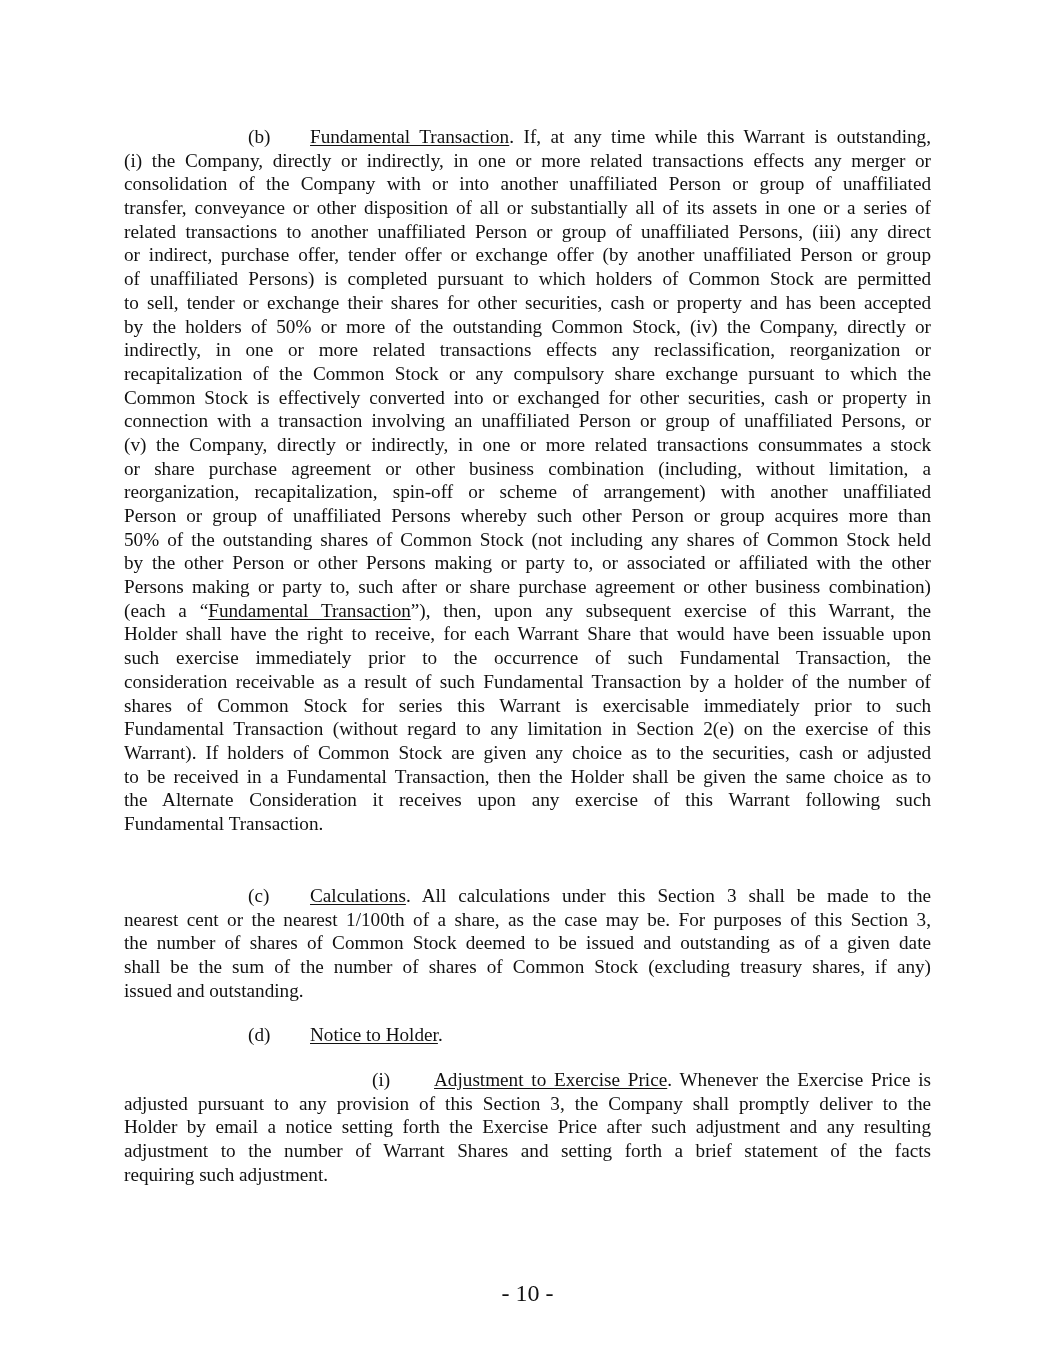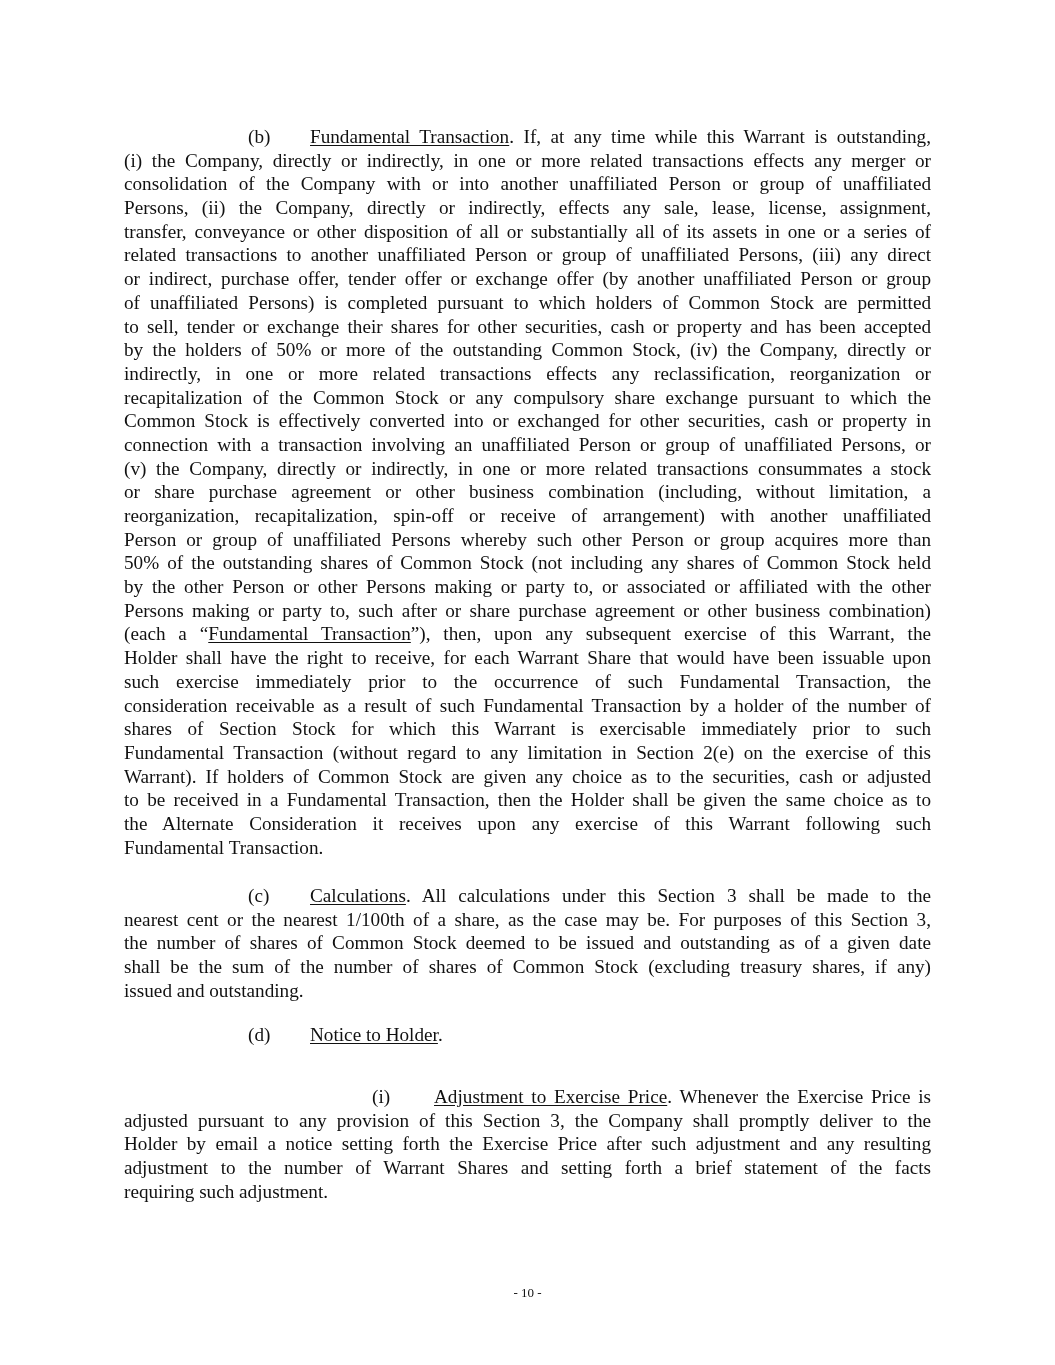--- a/index.html
+++ b/index.html
@@ -13,76 +13,75 @@
   .para { position: absolute; left: 124px; width: 807px; }
   .line {
     display: block; height: 23.7px; line-height: 23.7px; white-space: nowrap;
     text-align: justify; text-align-last: justify;
   }
   .line.last { text-align-last: left; }
   .u { text-decoration: underline; text-underline-offset: 2px; }
   .lbl { display: inline-block; }
   .footer {
     position: absolute; left: 0; width: 1055px; top: 1281px;
-    text-align: center; font-size: 13px; line-height: 24px;
+    text-align: center; font-size: 24px; line-height: 24px;
   }
   .heading-line { text-align-last: left; }
 </style>
 </head>
 <body>
 
 <div class="page">
 
   <div class="para" style="top:125px;">
     <span class="line"><span style="display:inline-block;width:124px;"></span><span class="lbl" style="width:62px;">(b)</span><span class="u">Fundamental Transaction</span><span>. If, at any time while this Warrant is outstanding,</span></span>
     <span class="line">(i) the Company, directly or indirectly, in one or more related transactions effects any merger or</span>
     <span class="line">consolidation of the Company with or into another unaffiliated Person or group of unaffiliated</span>
-    <span class="line">Persons, (ii) the Company, directly or indirectly, effects any sale, lease, license, assignment,</span>
     <span class="line">transfer, conveyance or other disposition of all or substantially all of its assets in one or a series of</span>
     <span class="line">related transactions to another unaffiliated Person or group of unaffiliated Persons, (iii) any direct</span>
     <span class="line">or indirect, purchase offer, tender offer or exchange offer (by another unaffiliated Person or group</span>
     <span class="line">of unaffiliated Persons) is completed pursuant to which holders of Common Stock are permitted</span>
     <span class="line">to sell, tender or exchange their shares for other securities, cash or property and has been accepted</span>
     <span class="line">by the holders of 50% or more of the outstanding Common Stock, (iv) the Company, directly or</span>
     <span class="line">indirectly, in one or more related transactions effects any reclassification, reorganization or</span>
     <span class="line">recapitalization of the Common Stock or any compulsory share exchange pursuant to which the</span>
     <span class="line">Common Stock is effectively converted into or exchanged for other securities, cash or property in</span>
     <span class="line">connection with a transaction involving an unaffiliated Person or group of unaffiliated Persons, or</span>
     <span class="line">(v) the Company, directly or indirectly, in one or more related transactions consummates a stock</span>
     <span class="line">or share purchase agreement or other business combination (including, without limitation, a</span>
-    <span class="line">reorganization, recapitalization, spin-off or receive of arrangement) with another unaffiliated</span>
+    <span class="line">reorganization, recapitalization, spin-off or scheme of arrangement) with another unaffiliated</span>
     <span class="line">Person or group of unaffiliated Persons whereby such other Person or group acquires more than</span>
     <span class="line">50% of the outstanding shares of Common Stock (not including any shares of Common Stock held</span>
     <span class="line">by the other Person or other Persons making or party to, or associated or affiliated with the other</span>
     <span class="line">Persons making or party to, such after or share purchase agreement or other business combination)</span>
     <span class="line"><span>(each a “</span><span class="u">Fundamental Transaction</span><span>”), then, upon any subsequent exercise of this Warrant, the</span></span>
     <span class="line">Holder shall have the right to receive, for each Warrant Share that would have been issuable upon</span>
     <span class="line">such exercise immediately prior to the occurrence of such Fundamental Transaction, the</span>
     <span class="line">consideration receivable as a result of such Fundamental Transaction by a holder of the number of</span>
-    <span class="line">shares of Section Stock for which this Warrant is exercisable immediately prior to such</span>
+    <span class="line">shares of Common Stock for series this Warrant is exercisable immediately prior to such</span>
     <span class="line">Fundamental Transaction (without regard to any limitation in Section 2(e) on the exercise of this</span>
     <span class="line">Warrant). If holders of Common Stock are given any choice as to the securities, cash or adjusted</span>
     <span class="line">to be received in a Fundamental Transaction, then the Holder shall be given the same choice as to</span>
     <span class="line">the Alternate Consideration it receives upon any exercise of this Warrant following such</span>
     <span class="line last">Fundamental Transaction.</span>
   </div>
 
   <div class="para" style="top:884px;">
     <span class="line"><span style="display:inline-block;width:124px;"></span><span class="lbl" style="width:62px;">(c)</span><span class="u">Calculations</span><span>. All calculations under this Section 3 shall be made to the</span></span>
     <span class="line">nearest cent or the nearest 1/100th of a share, as the case may be. For purposes of this Section 3,</span>
     <span class="line">the number of shares of Common Stock deemed to be issued and outstanding as of a given date</span>
     <span class="line">shall be the sum of the number of shares of Common Stock (excluding treasury shares, if any)</span>
     <span class="line last">issued and outstanding.</span>
   </div>
 
   <div class="para" style="top:1023px;">
     <span class="line heading-line"><span style="display:inline-block;width:124px;"></span><span class="lbl" style="width:62px;">(d)</span><span class="u">Notice to Holder</span><span>.</span></span>
   </div>
 
-  <div class="para" style="top:1068px;margin-top:17px;">
+  <div class="para" style="top:1068px;">
     <span class="line"><span style="display:inline-block;width:248px;"></span><span class="lbl" style="width:62px;">(i)</span><span class="u">Adjustment to Exercise Price</span><span>. Whenever the Exercise Price is</span></span>
     <span class="line">adjusted pursuant to any provision of this Section 3, the Company shall promptly deliver to the</span>
     <span class="line">Holder by email a notice setting forth the Exercise Price after such adjustment and any resulting</span>
     <span class="line">adjustment to the number of Warrant Shares and setting forth a brief statement of the facts</span>
     <span class="line last">requiring such adjustment.</span>
   </div>
 
   <div class="footer">- 10 -</div>
 </div>
 

